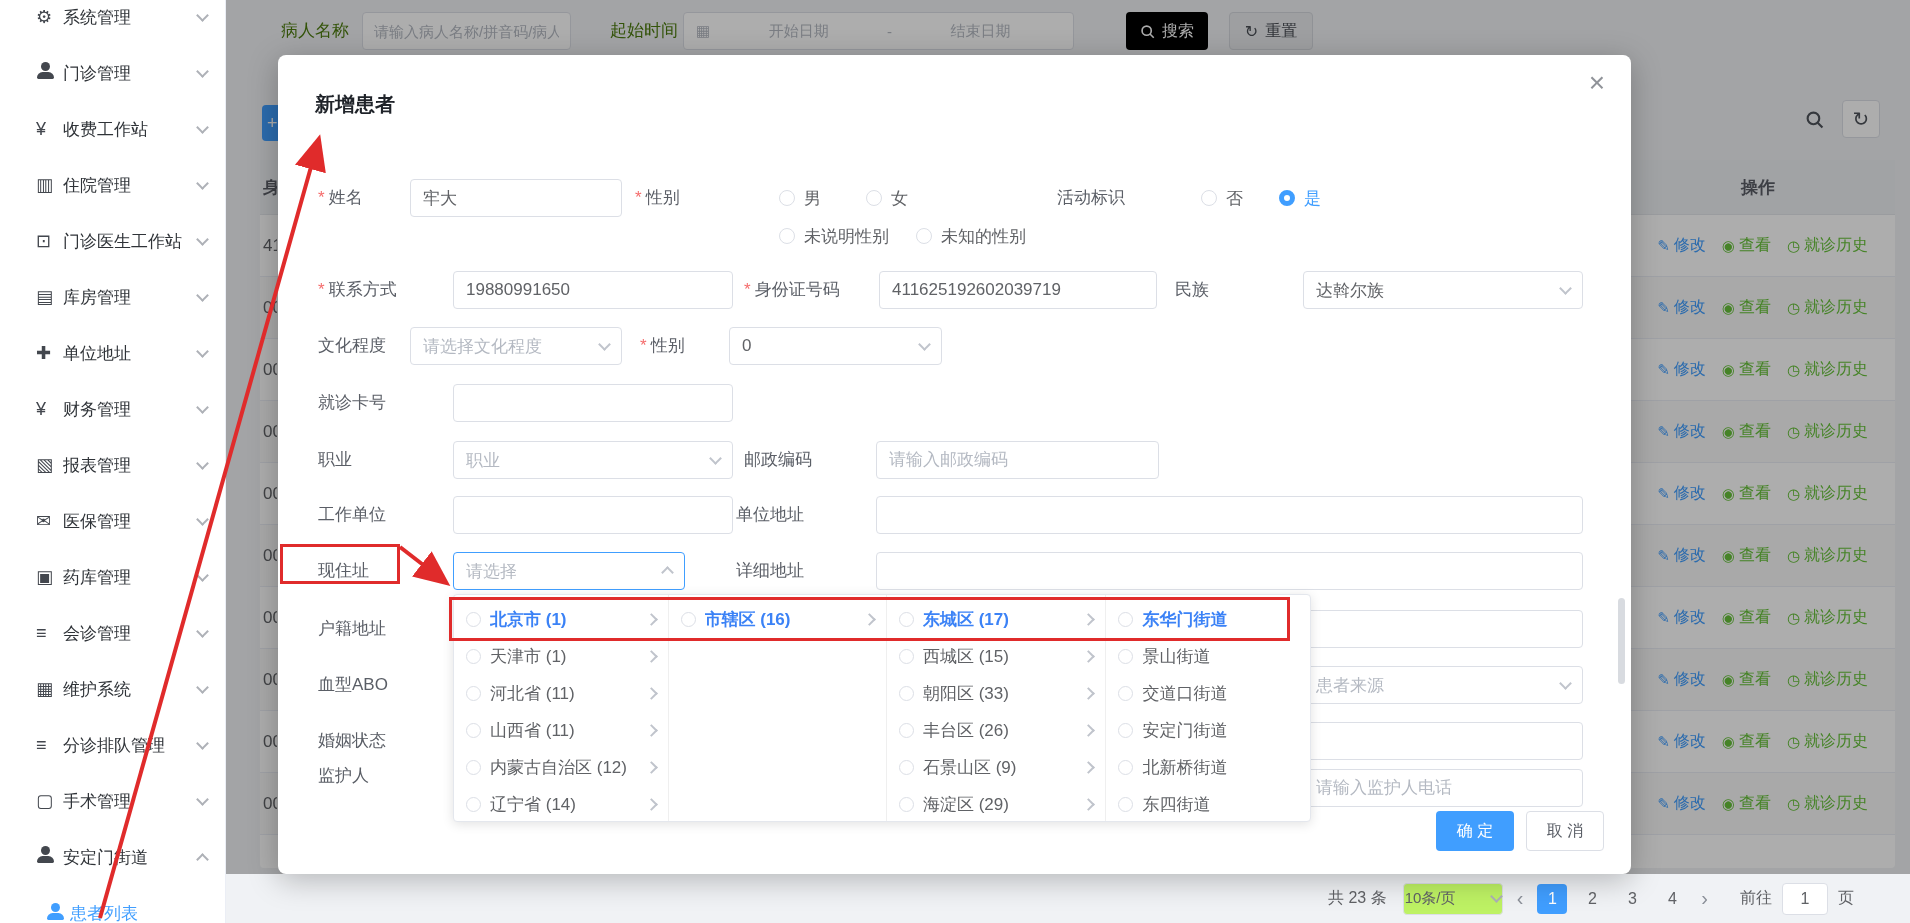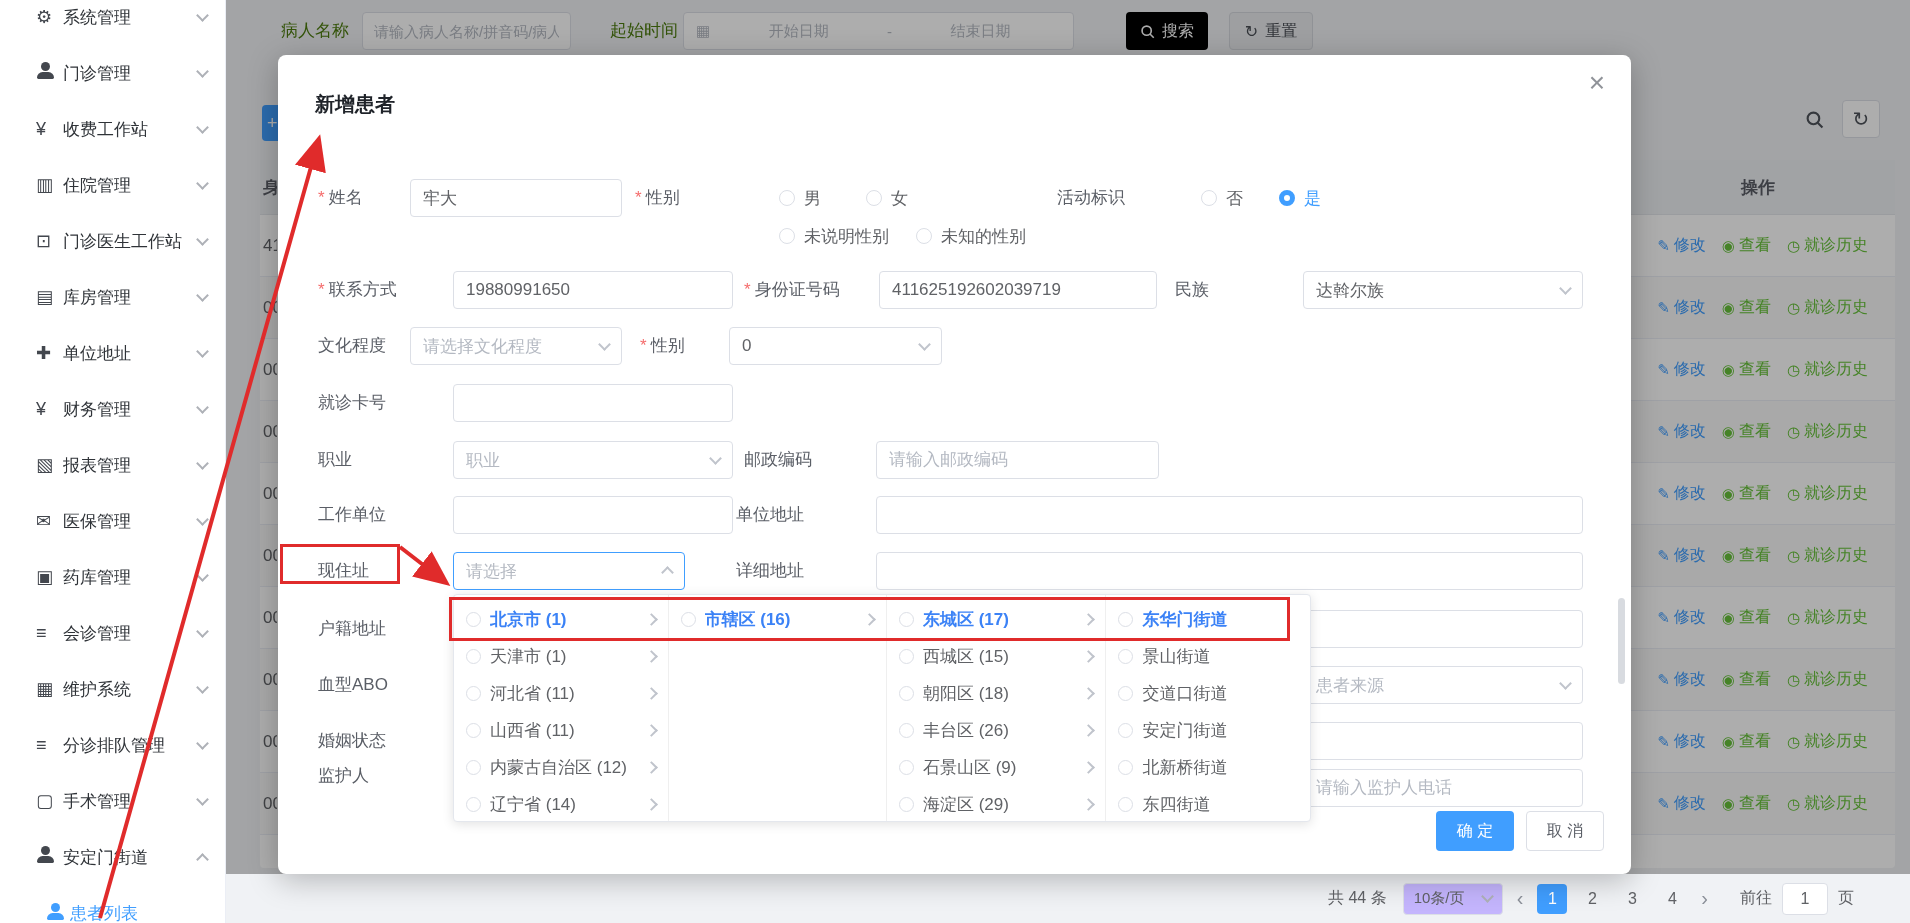--- a/index.html
+++ b/index.html
@@ -42,21 +42,21 @@
   .acts{position:absolute;right:27px;top:0;height:100%;display:flex;align-items:center;gap:16px;white-space:nowrap;font-size:16px}
   .alink{display:flex;align-items:center;gap:4px;cursor:pointer}
   .alink .ai{font-size:15px}
   .c-blue{color:#409eff}.c-green{color:#67c23a}
   .opshead{position:absolute;right:120px;top:0;height:55px;line-height:55px;font-weight:bold;color:#5a5e66}
   .plusbtn{position:absolute;left:36px;top:105px;width:16px;height:36px;background:#409eff;border-radius:4px 0 0 4px;color:#fff;line-height:36px;padding-left:5px;font-size:18px}
 
   
   .overlay{position:absolute;left:226px;top:0;right:0;bottom:0;background:rgba(0,0,0,.32);z-index:50}
   .pager{position:absolute;left:226px;right:0;bottom:0;height:49px;background:#f0f2f5;z-index:60;display:flex;align-items:center;justify-content:flex-end;padding-right:56px;gap:10px;color:#606266;font-size:16px}
-  .psel{width:100px;height:32px;border:1px solid #dcdfe6;border-radius:4px;background:#c4b5fd;display:flex;align-items:center;padding:0 10px;gap:6px}
+  .psel{width:100px;height:32px;border:1px solid #dcdfe6;border-radius:4px;background:#bef264;display:flex;align-items:center;padding:0 1px;gap:6px}
   .psel span{flex:1;font-size:15px}
   .pnav{font-size:20px;color:#8a8f98;padding:0 4px;cursor:pointer}
   .pnum{min-width:30px;height:30px;border-radius:4px;display:flex;align-items:center;justify-content:center;cursor:pointer;color:#606266}
   .pnum.on{background:#409eff;color:#fff}
   .goin{width:46px;height:32px;border:1px solid #dcdfe6;border-radius:4px;background:#fff;text-align:center;font-size:16px;color:#606266;font-family:inherit}
 
   
   .modal{position:absolute;left:278px;top:55px;width:1353px;height:819px;background:#fff;border-radius:8px;box-shadow:0 6px 30px rgba(0,0,0,.25);z-index:100}
   .mtitle{position:absolute;left:37px;top:36px;font-size:20px;font-weight:bold;color:#1f2329}
   .mclose{position:absolute;right:26px;top:14px;font-size:28px;color:#909399;cursor:pointer;line-height:1}
@@ -393,21 +393,21 @@
             <span>就诊历史</span>
           </span>
         </span>
       </div>
   </div>
 </div>
 
 <div class="overlay"></div>
 
 <div class="pager">
-  <span style="margin-right:6px">共 44 条</span>
+  <span style="margin-right:6px">共 23 条</span>
   <div class="psel">
       <span>10条/页</span>
       <i class="chev"></i>
     </div>
   <span class="pnav">‹</span>
   <span class="pnum on">1</span>
   <span class="pnum">2</span>
   <span class="pnum">3</span>
   <span class="pnum">4</span>
   <span class="pnav">›</span>
@@ -557,21 +557,21 @@
           <span class="cl">东城区 (17)</span>
           <i class="chev" style="transform:rotate(-45deg)"></i>
         </div>
       <div class="citem">
           <span class="rc"></span>
           <span class="cl">西城区 (15)</span>
           <i class="chev" style="transform:rotate(-45deg)"></i>
         </div>
       <div class="citem">
           <span class="rc"></span>
-          <span class="cl">朝阳区 (18)</span>
+          <span class="cl">朝阳区 (33)</span>
           <i class="chev" style="transform:rotate(-45deg)"></i>
         </div>
       <div class="citem">
           <span class="rc"></span>
           <span class="cl">丰台区 (26)</span>
           <i class="chev" style="transform:rotate(-45deg)"></i>
         </div>
       <div class="citem">
           <span class="rc"></span>
           <span class="cl">石景山区 (9)</span>

